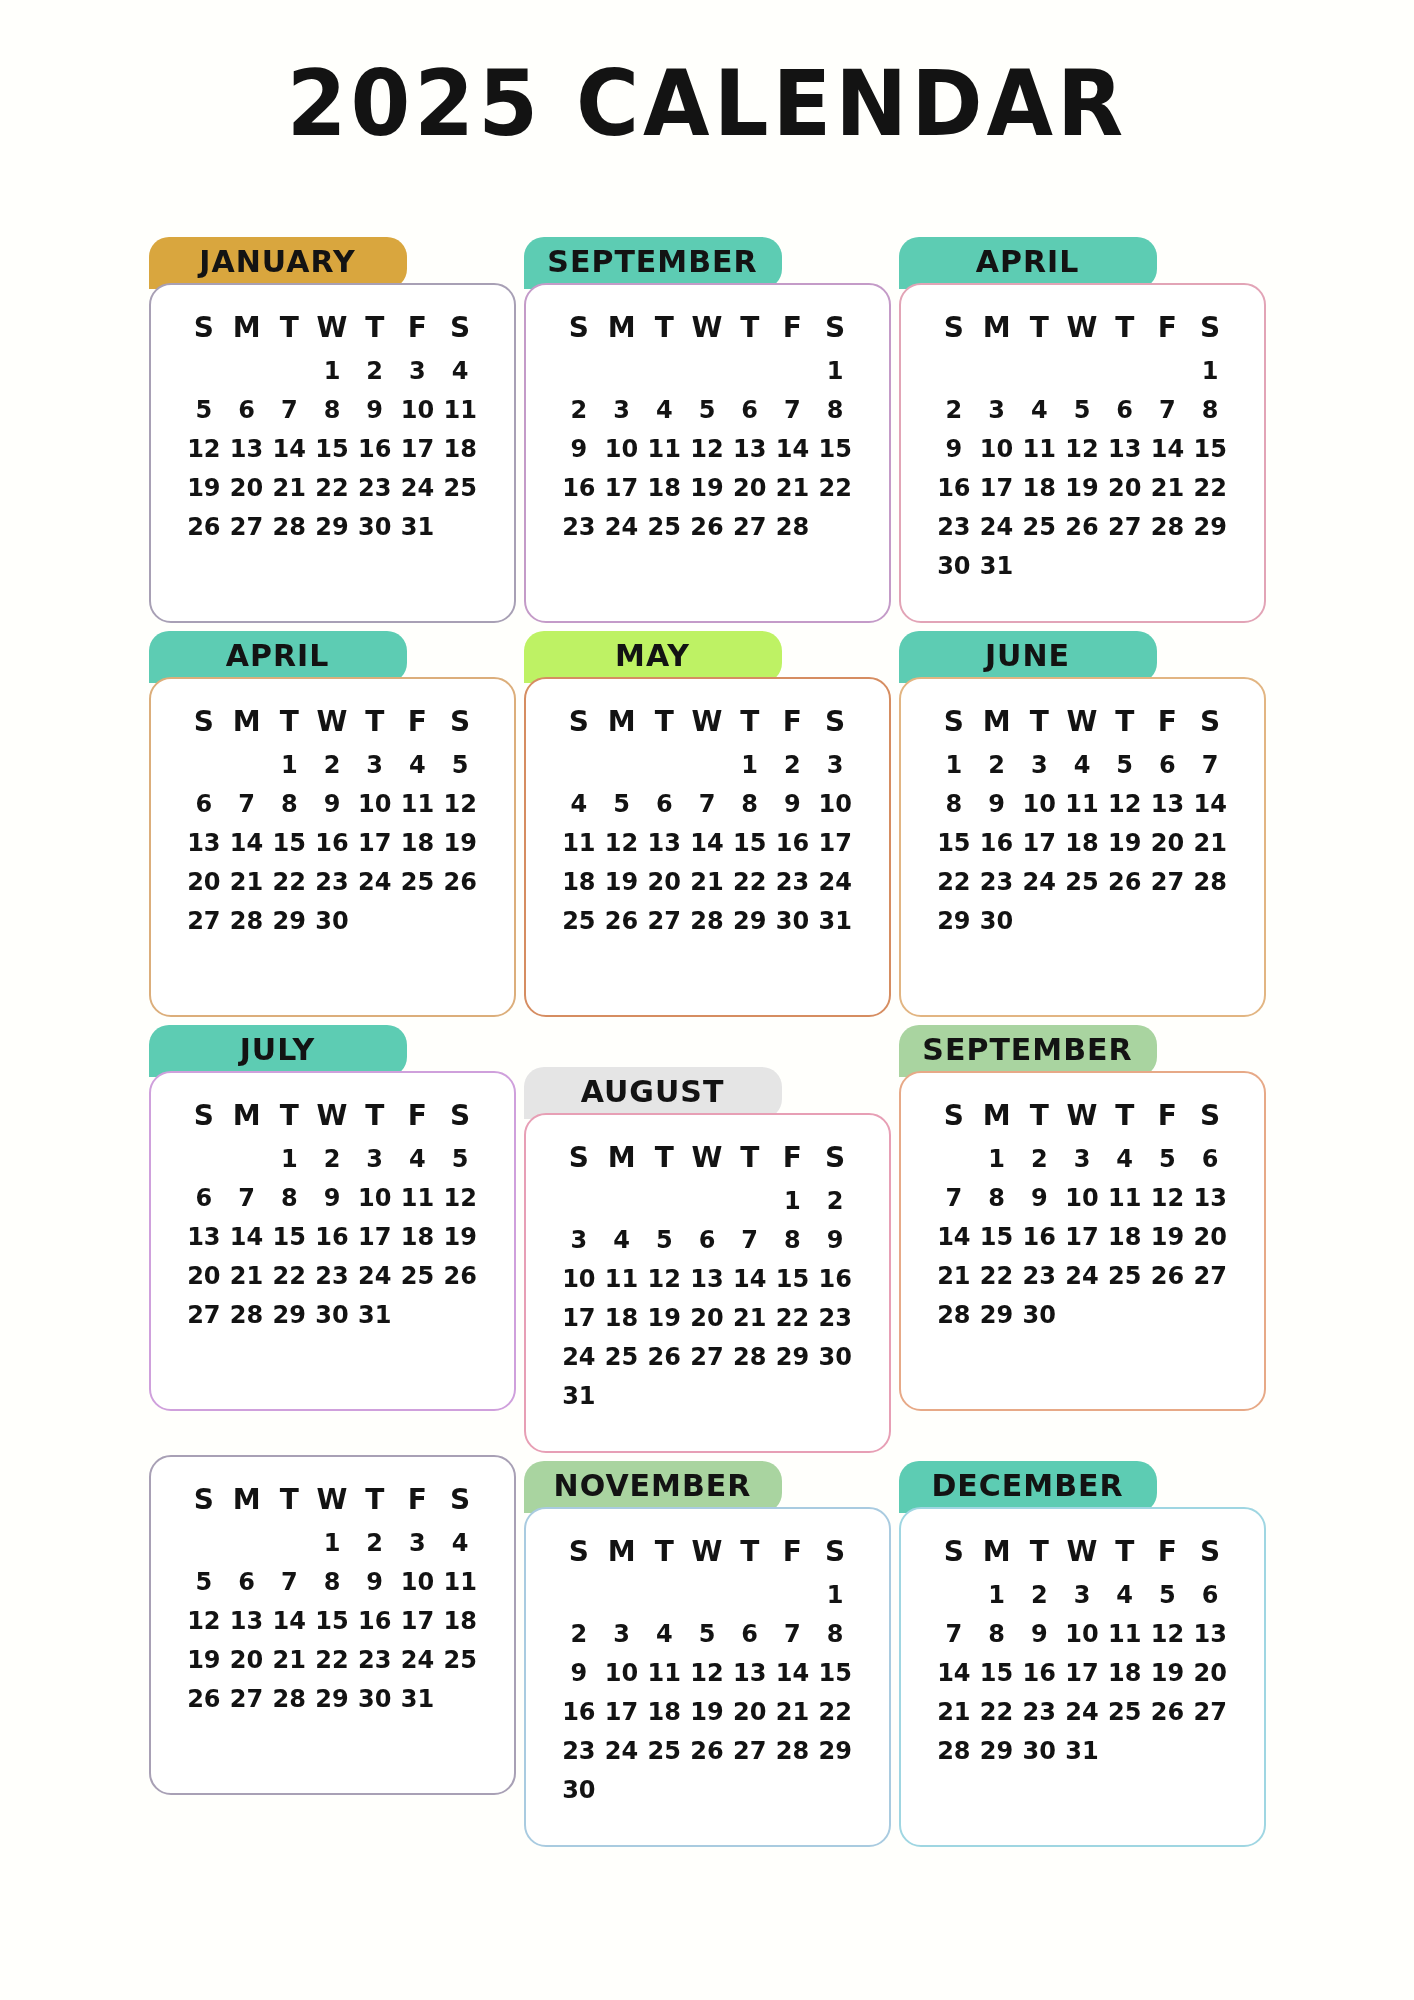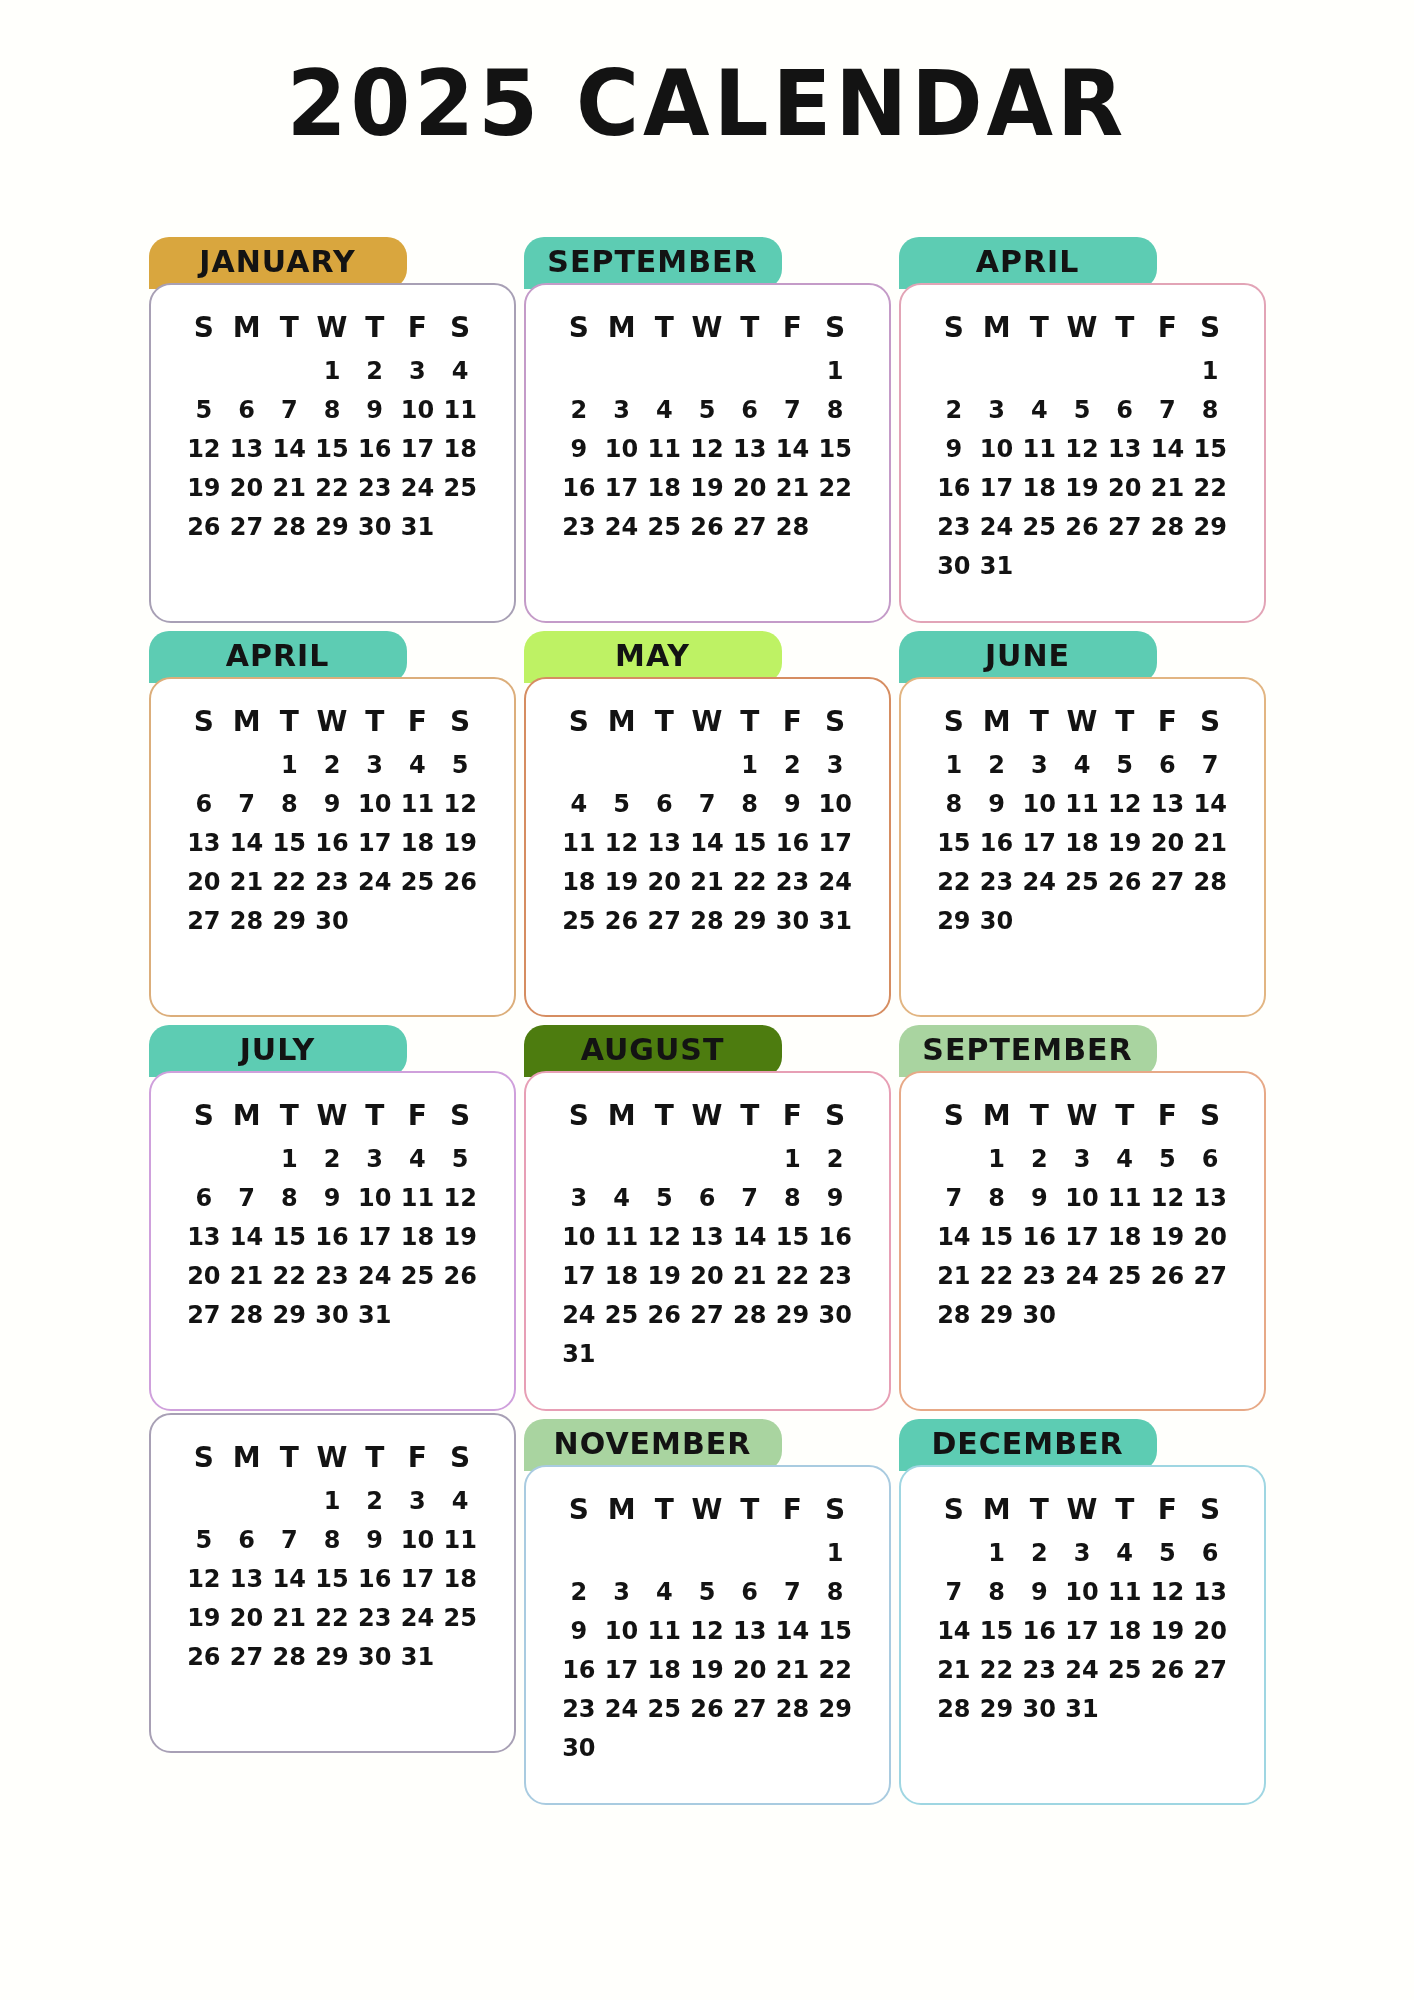--- a/index.html
+++ b/index.html
@@ -519,21 +519,21 @@
             <div class="day">28</div>
             <div class="day">29</div>
             <div class="day">30</div>
             <div class="day">31</div>
             <div class="day"></div>
             <div class="day"></div>
           </div>
         </div>
       </div>
       <div class="month">
-        <div class="tab" style="background: #4d7c0f;">AUGUST</div>
+        <div class="tab" style="background: #e5e5e5; margin-top: 42px;">AUGUST</div>
         <div class="card" style="border-color: rgb(231, 159, 181);">
           <div class="dow-row">
             <div class="dow">S</div>
             <div class="dow">M</div>
             <div class="dow">T</div>
             <div class="dow">W</div>
             <div class="dow">T</div>
             <div class="dow">F</div>
             <div class="dow">S</div>
           </div>

